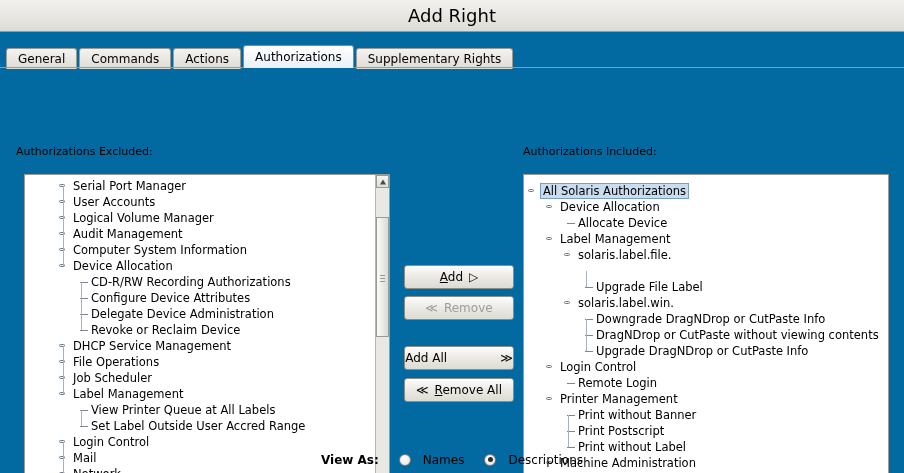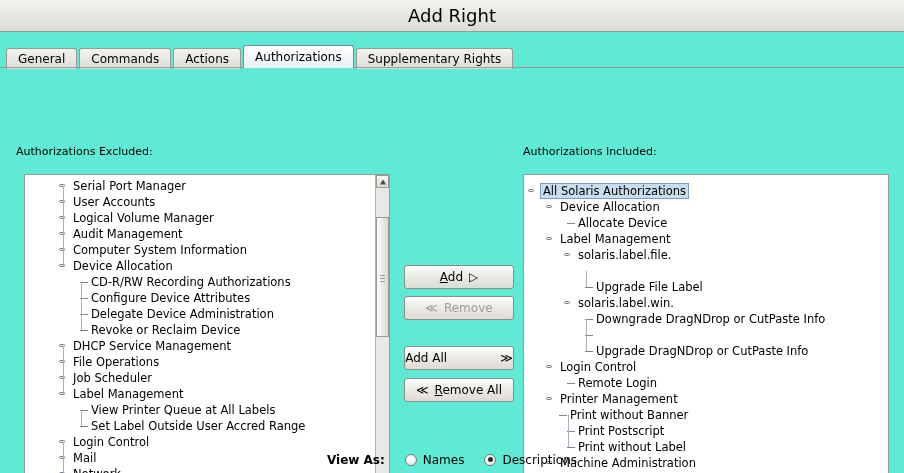--- a/index.html
+++ b/index.html
@@ -12,21 +12,21 @@
     background: #d6d5d0;
     font-family: "DejaVu Sans", sans-serif;
     font-size: 12px;
     color: #000;
     overflow: hidden;
   }
   .window {
     position: relative;
     width: 904px;
     height: 473px;
-    background: #5eead4;
+    background: #0369a1;
     box-sizing: border-box;
   }
   
   .titlebar {
     height: 31px;
     background: linear-gradient(to bottom, #f2f1ee 0%, #e8e7e2 50%, #dcdbd5 100%);
     border-bottom: 1px solid #9a9a93;
     display: flex;
     align-items: center;
     justify-content: center;
@@ -244,21 +244,21 @@
     height: 27px;
     display: flex;
     align-items: center;
     justify-content: center;
     gap: 10px;
     font-size: 12px;
   }
   .radio-wrap {
     display: inline-flex;
     align-items: center;
-    gap: 6px;
+    gap: 12px;
     margin-left: 10px;
   }
   .radio {
     width: 12px;
     height: 12px;
     border-radius: 50%;
     border: 1px solid #7d7d77;
     background: radial-gradient(circle at 40% 35%, #ffffff, #e4e3de);
     position: relative;
     box-sizing: border-box;
@@ -339,26 +339,26 @@
     <div class="listbox right-list">
       <div class="list-inner" id="included-inner">
           <div class="node sel" style="position: absolute; left: 18px; top: 8px;"><span class="handle"></span><span class="txt">All Solaris Authorizations</span></div>
           <div class="node" style="position: absolute; left: 36px; top: 24px;"><span class="handle"></span><span class="txt">Device Allocation</span></div>
           <div class="node" style="position: absolute; left: 54px; top: 40px;"><span class="leafdash"></span><span class="txt">Allocate Device</span></div>
           <div class="node" style="position: absolute; left: 36px; top: 56px;"><span class="handle"></span><span class="txt">Label Management</span></div>
           <div class="node" style="position: absolute; left: 54px; top: 72px;"><span class="handle"></span><span class="txt">solaris.label.file.</span></div>
           <div class="node" style="position: absolute; left: 72px; top: 104px;"><span class="leafdash"></span><span class="txt">Upgrade File Label</span></div>
           <div class="node" style="position: absolute; left: 54px; top: 120px;"><span class="handle"></span><span class="txt">solaris.label.win.</span></div>
           <div class="node" style="position: absolute; left: 72px; top: 136px;"><span class="leafdash"></span><span class="txt">Downgrade DragNDrop or CutPaste Info</span></div>
-          <div class="node" style="position: absolute; left: 72px; top: 152px;"><span class="leafdash"></span></div>
+          <div class="node" style="position: absolute; left: 72px; top: 152px;"><span class="leafdash"></span><span class="txt">DragNDrop or CutPaste without viewing contents</span></div>
           <div class="node" style="position: absolute; left: 72px; top: 168px;"><span class="leafdash"></span><span class="txt">Upgrade DragNDrop or CutPaste Info</span></div>
           <div class="node" style="position: absolute; left: 36px; top: 184px;"><span class="handle"></span><span class="txt">Login Control</span></div>
           <div class="node" style="position: absolute; left: 54px; top: 200px;"><span class="leafdash"></span><span class="txt">Remote Login</span></div>
           <div class="node" style="position: absolute; left: 36px; top: 216px;"><span class="handle"></span><span class="txt">Printer Management</span></div>
-          <div class="node" style="position: absolute; left: 46px; top: 232px; text-align: right;"><span class="leafdash"></span><span class="txt">Print without Banner</span></div>
+          <div class="node" style="position: absolute; left: 54px; top: 232px; text-align: right;"><span class="leafdash"></span><span class="txt">Print without Banner</span></div>
           <div class="node" style="position: absolute; left: 54px; top: 248px; text-align: center;"><span class="leafdash"></span><span class="txt">Print Postscript</span></div>
           <div class="node" style="position: absolute; left: 54px; top: 264px;"><span class="leafdash"></span><span class="txt">Print without Label</span></div>
           <div class="node" style="position: absolute; left: 36px; top: 280px;"><span class="handle"></span><span class="txt">Machine Administration</span></div>
           <div class="node" style="position: absolute; left: 54px; top: 296px;"><span class="txt">Shutdown the System</span></div>
           <div class="vline" style="left: 62px; top: 96px; height: 16px;"></div>
           <div class="vline" style="left: 62px; top: 144px; height: 32px;"></div>
           <div class="vline" style="left: 44px; top: 240px; height: 32px;"></div>
         </div>
     </div>
 

